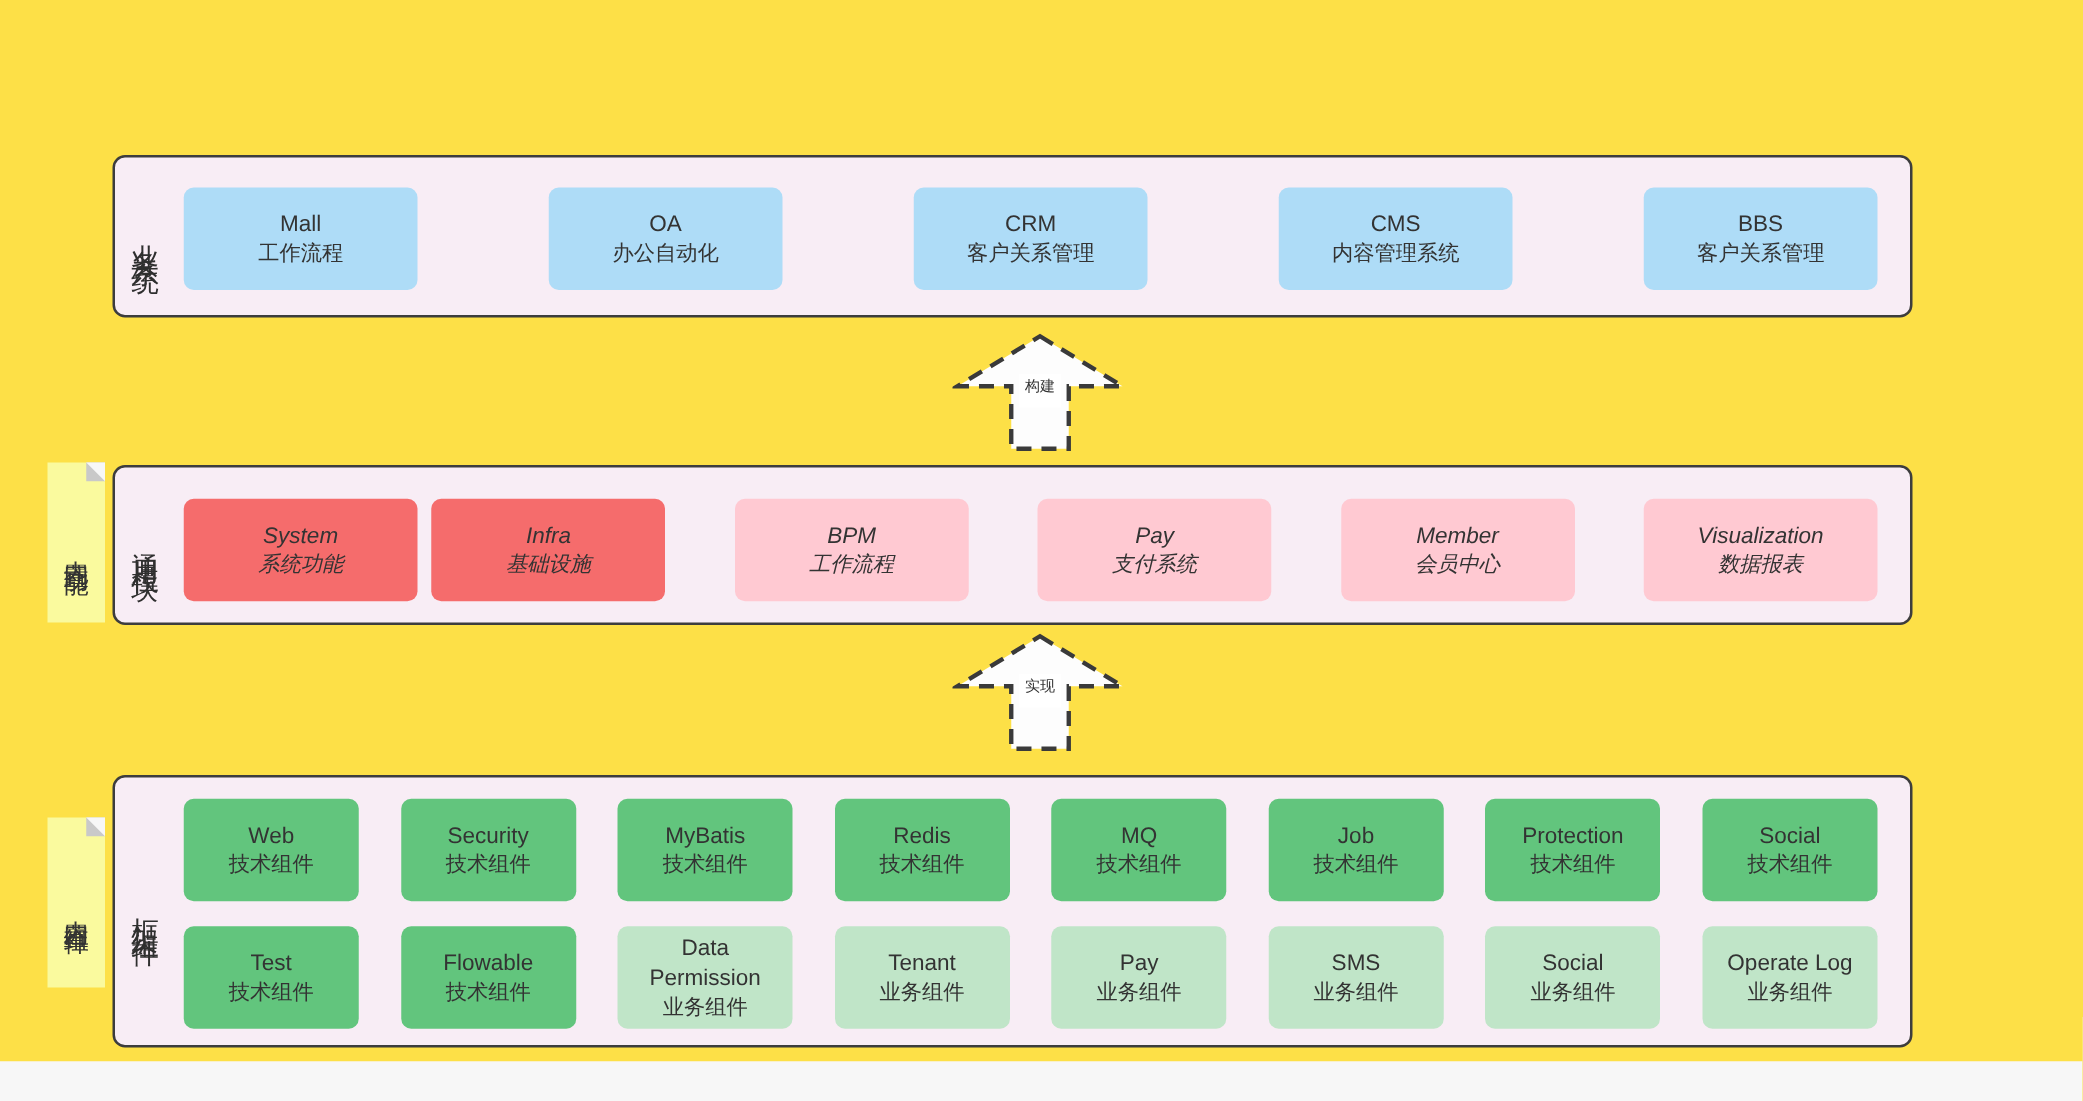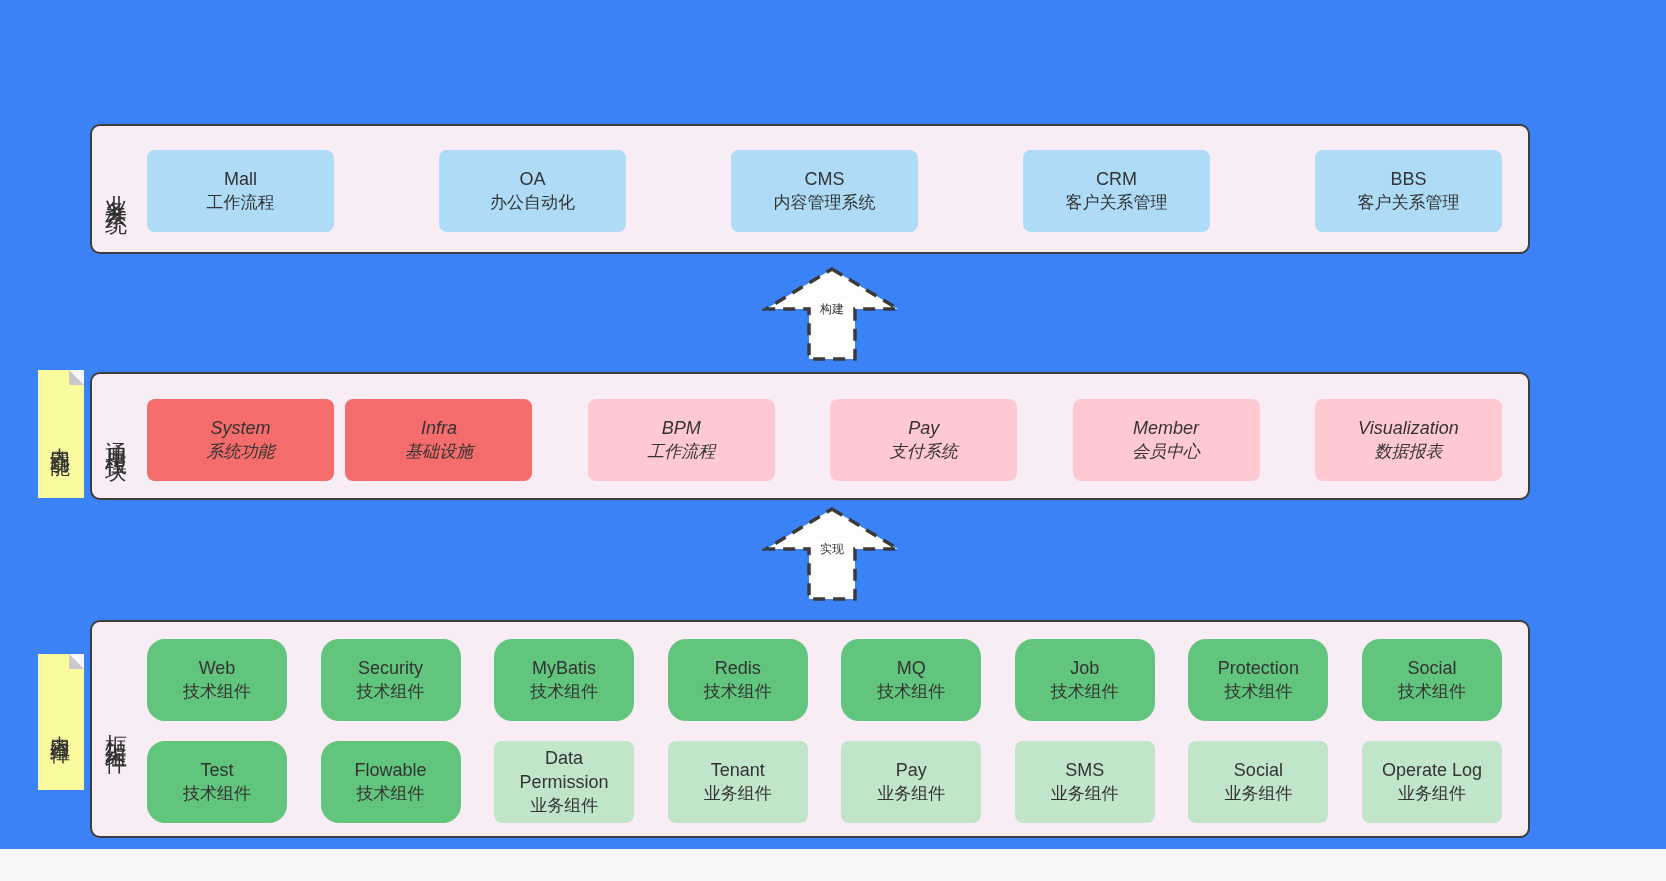--- a/index.html
+++ b/index.html
@@ -5,21 +5,21 @@
 <style>
   html,body{margin:0;padding:0;}
   body{
     background:#f7f7f7;
     font-family:"Liberation Sans","DejaVu Sans",sans-serif;
     color:#2f2f2f;
   }
   .canvas{
     position:relative;
     width:1666px;height:849px;
-    background:#3b82f6;
+    background:#fde047;
     overflow:hidden;
   }
   
   .panel{
     position:absolute;
     background:#f8edf5;
     border:2px solid #3d3d3d;
     border-radius:10px;
     box-sizing:border-box;
   }
@@ -61,21 +61,21 @@
     line-height:24px;
     color:#333;
     box-sizing:border-box;
     padding:2px 6px;
   }
   .w-lg{width:187px;}
   .w-sm{width:140px;}
   .c-blue  {background:#aedcf7;}
   .c-red   {background:#f56c6c;}
   .c-pink  {background:#ffc9d2;margin-left:44px;}
-  .c-green {background:#62c57d;border-radius:18px;}
+  .c-green {background:#62c57d;}
   .c-lgreen{background:#c0e5c8;}
   .box-title{font-size:18px;}
 
   
   .sticky{
     position:absolute;
     width:46px;
     background:#fafa9e;
     display:flex;
     align-items:center;
@@ -129,26 +129,26 @@
     <div class="box-row">
       <div class="box w-lg c-blue">
         <div class="box-title">Mall</div>
         <div class="box-sub">工作流程</div>
       </div>
       <div class="box w-lg c-blue">
         <div class="box-title">OA</div>
         <div class="box-sub">办公自动化</div>
       </div>
       <div class="box w-lg c-blue">
+        <div class="box-title">CRM</div>
+        <div class="box-sub">客户关系管理</div>
+      </div>
+      <div class="box w-lg c-blue">
         <div class="box-title">CMS</div>
         <div class="box-sub">内容管理系统</div>
-      </div>
-      <div class="box w-lg c-blue">
-        <div class="box-title">CRM</div>
-        <div class="box-sub">客户关系管理</div>
       </div>
       <div class="box w-lg c-blue">
         <div class="box-title">BBS</div>
         <div class="box-sub">客户关系管理</div>
       </div>
     </div>
   </section>
 
   <div class="arrow arrow-1">
     <svg width="140" height="97" viewBox="0 0 140 97">

